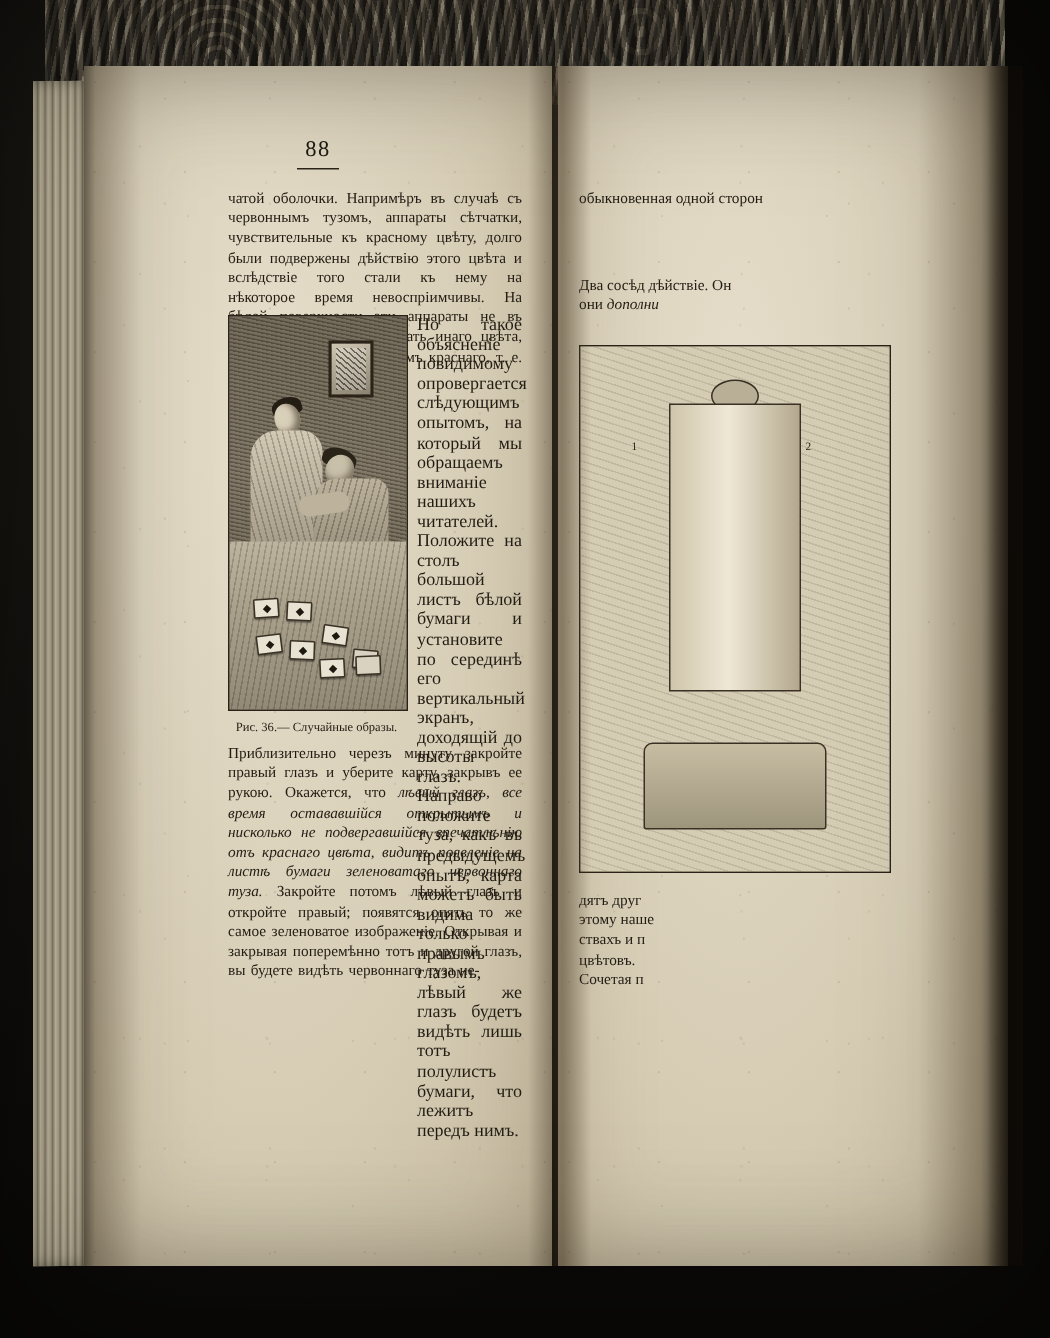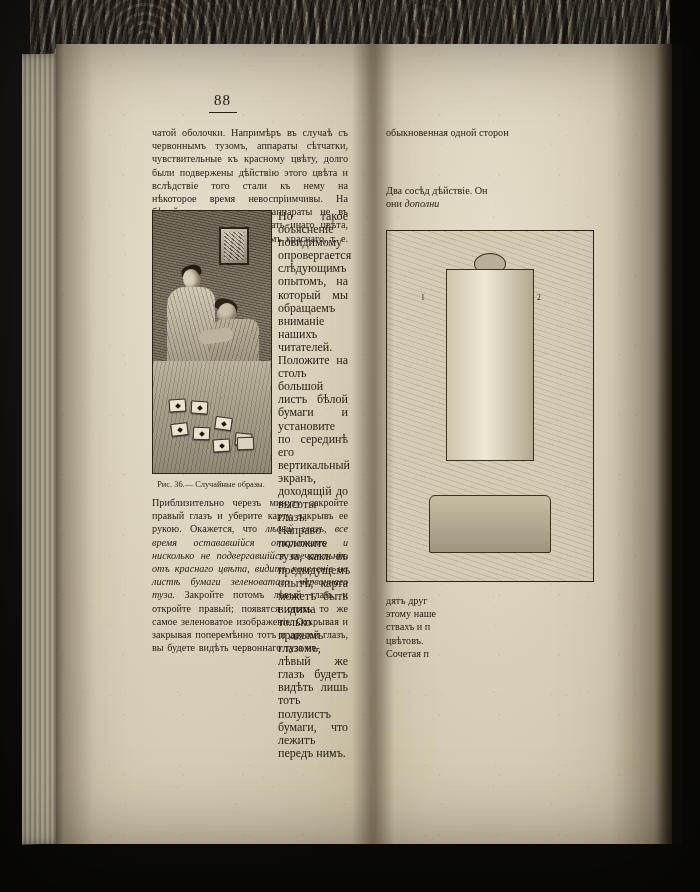--- a/index.html
+++ b/index.html
@@ -76,21 +76,20 @@
     top: 0;
     background: #ded6c0;
     background-image:
       radial-gradient(ellipse at 40% 30%, #e6decb 0%, #d6ccb4 60%, #c3b89d 100%);
     box-shadow: inset 0 0 60px rgba(120,105,80,0.35);
   }
   .left-page {
     left: 34px;
     width: 312px;
     height: 800px;
-    padding-left: 21px;
   }
   .right-page {
     left: 350px;
     width: 300px;
     height: 800px;
   }
   
   .gutter {
     position: absolute;
     left: 330px;

